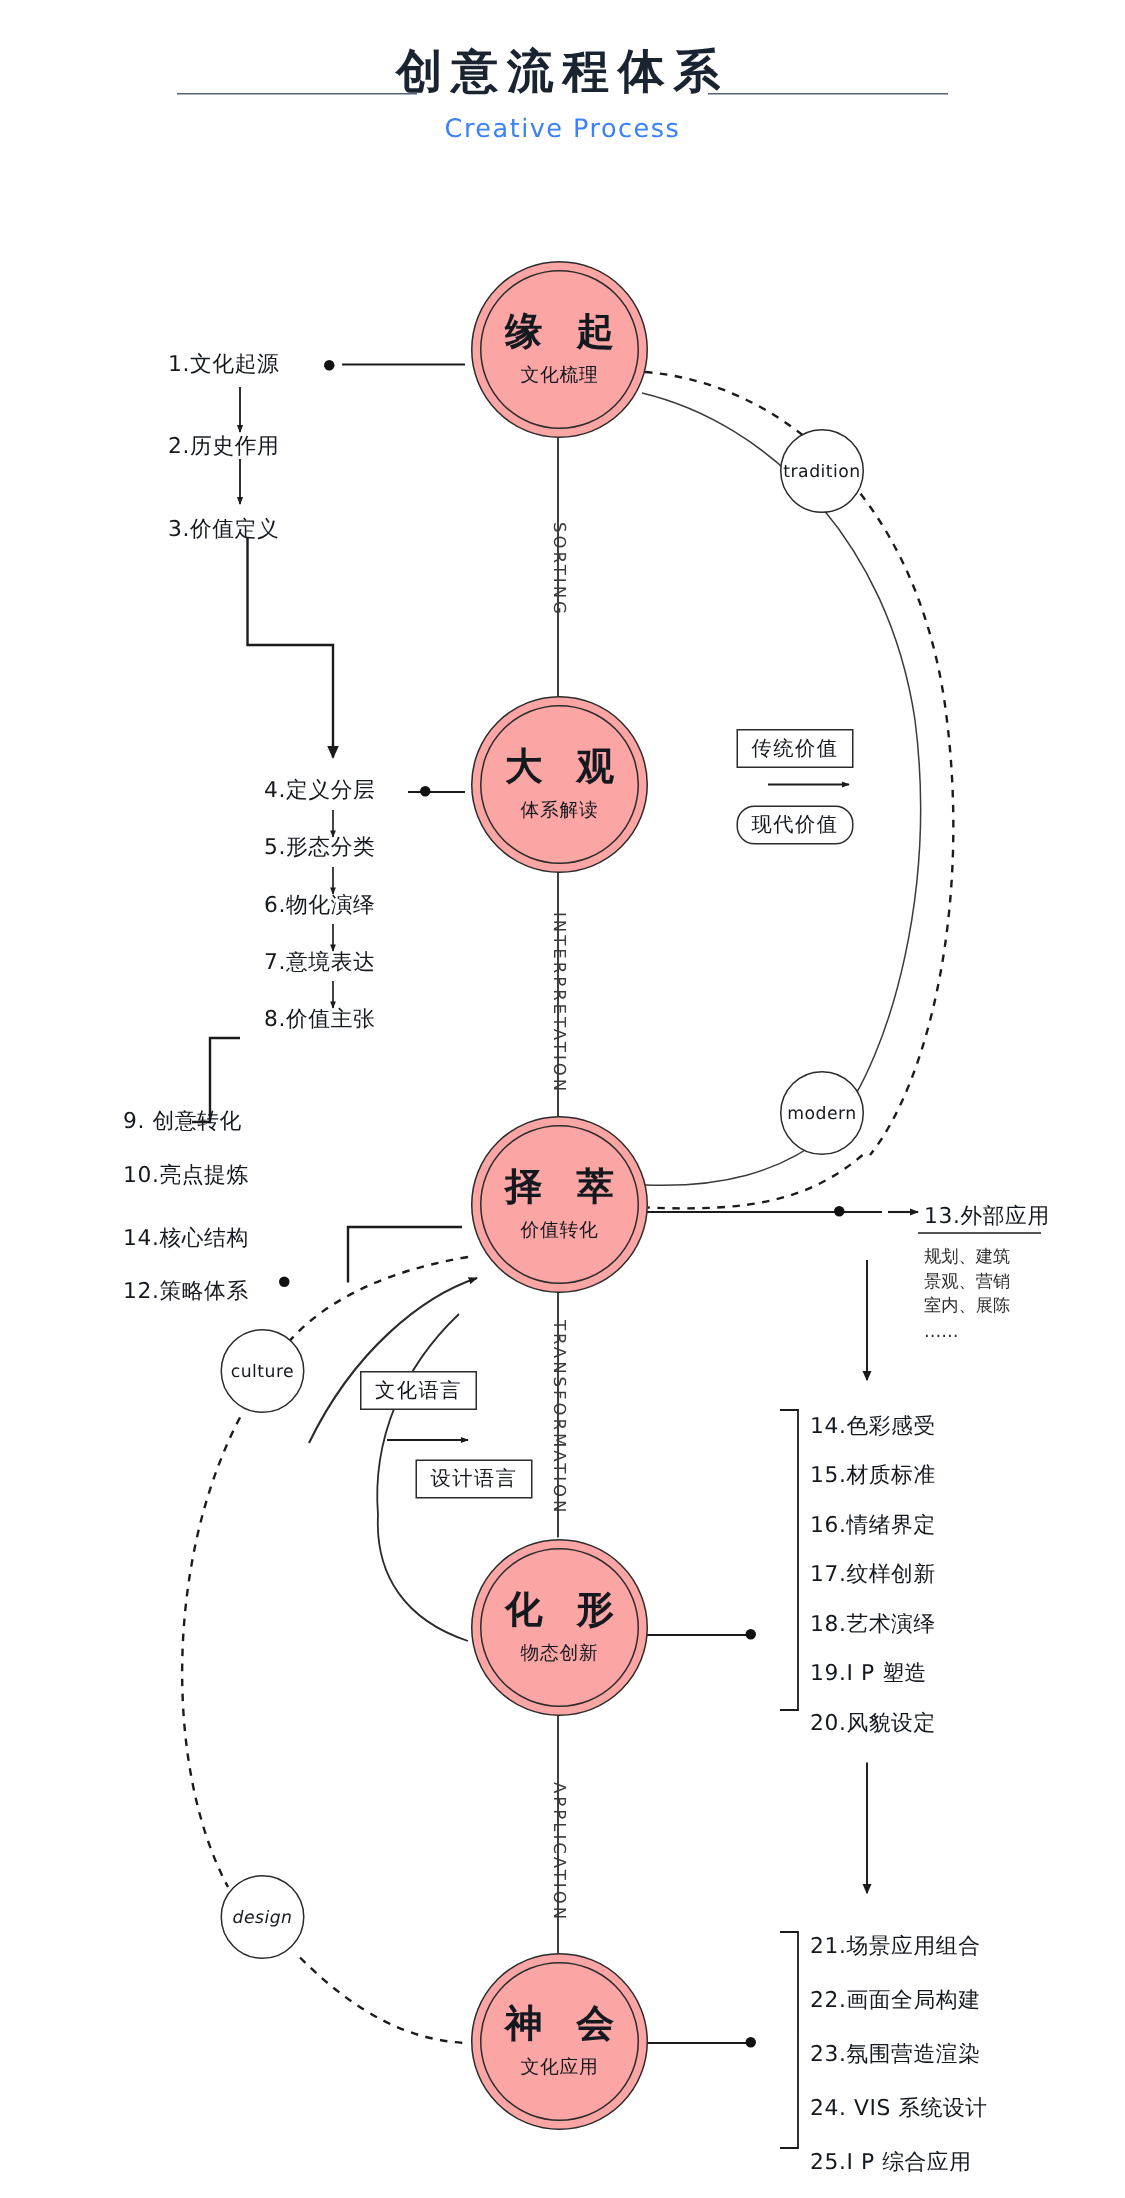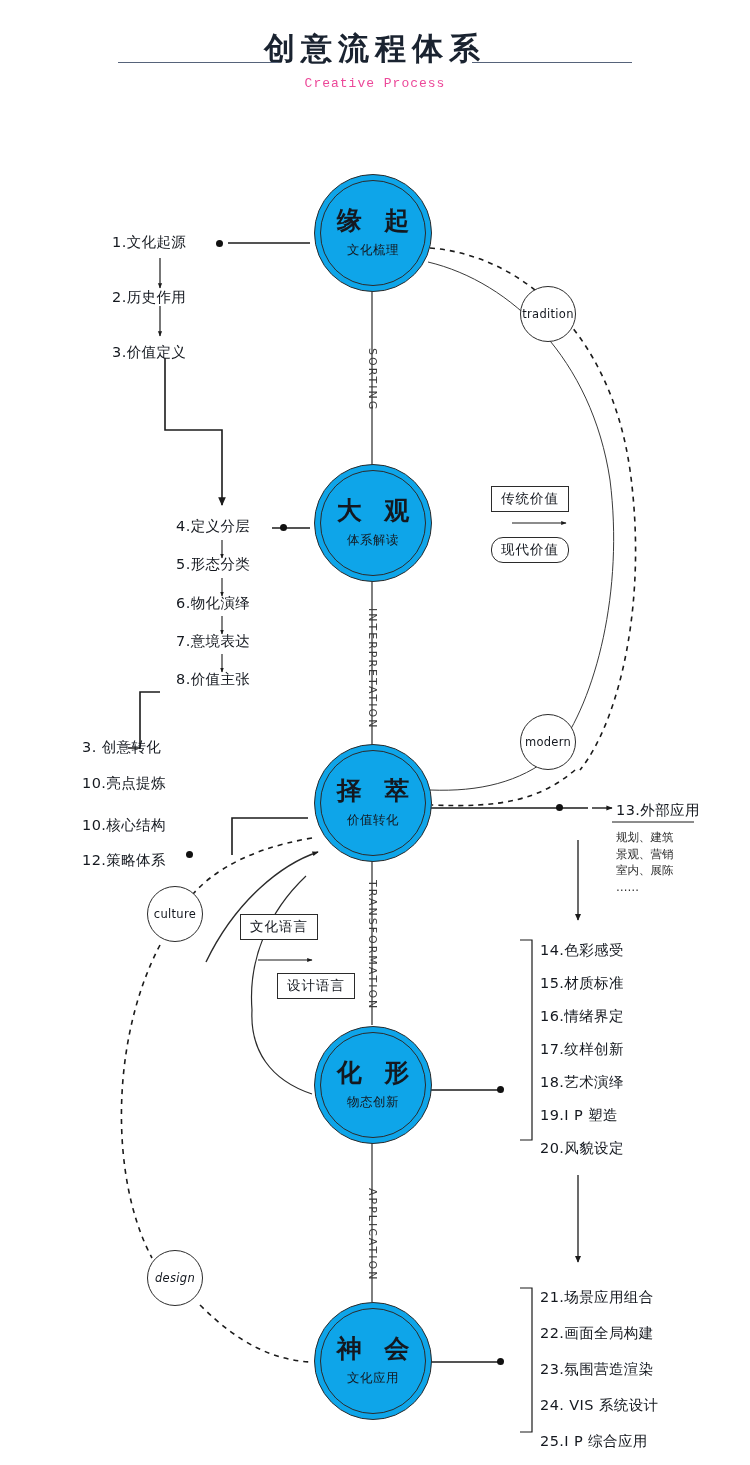--- a/index.html
+++ b/index.html
@@ -11,32 +11,32 @@
   #canvas { position:absolute; left:0; top:0; width:750px; height:1465px; }
   svg.layer { position:absolute; left:0; top:0; width:750px; height:1465px; pointer-events:none; }
 
   
   .header { position:absolute; left:0; top:30px; width:750px; text-align:center; }
   .header .title {
     font-size:31px; letter-spacing:6px; font-weight:bold; color:#1a2330;
     line-height:1.2;
   }
   .header .subtitle {
-    font-size:13px; letter-spacing:1px; color:#ec4899; margin-top:9px;font-family:Liberation Mono, monospace;
+    font-size:17px; letter-spacing:1px; color:#3b82f6; margin-top:9px;
   }
   .header-rule-l, .header-rule-r {
     position:absolute; top:62px; height:1px; background:#56637a;
   }
   .header-rule-l { left:118px; width:160px; }
   .header-rule-r { right:118px; width:160px; }
 
   
   .node {
     position:absolute; width:116px; height:116px; border-radius:50%;
-    border:1px solid #2b2b2b; background:#0ea5e9;
+    border:1px solid #2b2b2b; background:#fca5a5;
     display:flex; flex-direction:column; align-items:center; justify-content:center;
   }
   .node::before {
     content:""; position:absolute; left:5px; top:5px; right:5px; bottom:5px;
     border:1px solid #2b2b2b; border-radius:50%;
   }
   .node .cn {
     font-size:25px; font-weight:bold; letter-spacing:7px; text-indent:7px;
     line-height:1.1; color:#14181f;
   }
@@ -194,23 +194,23 @@
   <div class="txt" style="left:112px; top:288px;">2.历史作用</div>
   <div class="txt" style="left:112px; top:343px;">3.价值定义</div>
 
   <div class="dot" style="left:280px; top:524px;"></div>
   <div class="txt" style="left:176px; top:517px;">4.定义分层</div>
   <div class="txt" style="left:176px; top:555px;">5.形态分类</div>
   <div class="txt" style="left:176px; top:594px;">6.物化演绎</div>
   <div class="txt" style="left:176px; top:632px;">7.意境表达</div>
   <div class="txt" style="left:176px; top:670px;">8.价值主张</div>
 
-  <div class="txt" style="left:82px; top:738px;">3.  创意转化</div>
+  <div class="txt" style="left:82px; top:738px;">9.  创意转化</div>
   <div class="txt" style="left:82px; top:774px;">10.亮点提炼</div>
-  <div class="txt" style="left:82px; top:816px;">10.核心结构</div>
+  <div class="txt" style="left:82px; top:816px;">14.核心结构</div>
   <div class="txt" style="left:82px; top:851px;">12.策略体系</div>
   <div class="dot" style="left:186px; top:851px;"></div>
 
   <div class="dot" style="left:556px; top:804px;"></div>
   <div class="txt" style="left:616px; top:801px;">13.外部应用</div>
   <div class="txt sm" style="left:616px; top:829px; white-space:pre;">规划、建筑
 景观、营销
 室内、展陈
 ……</div>
 

